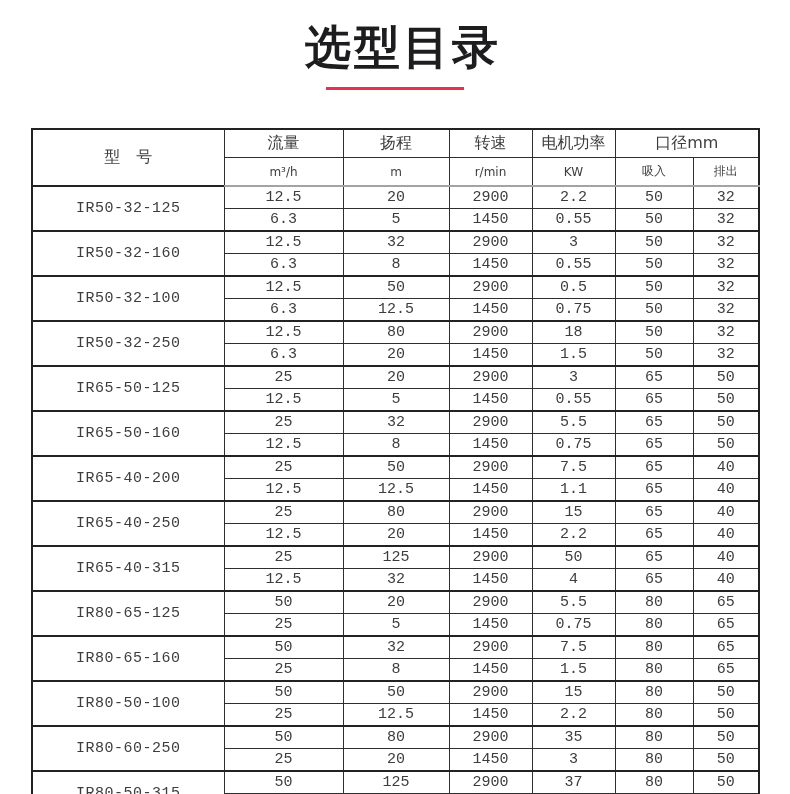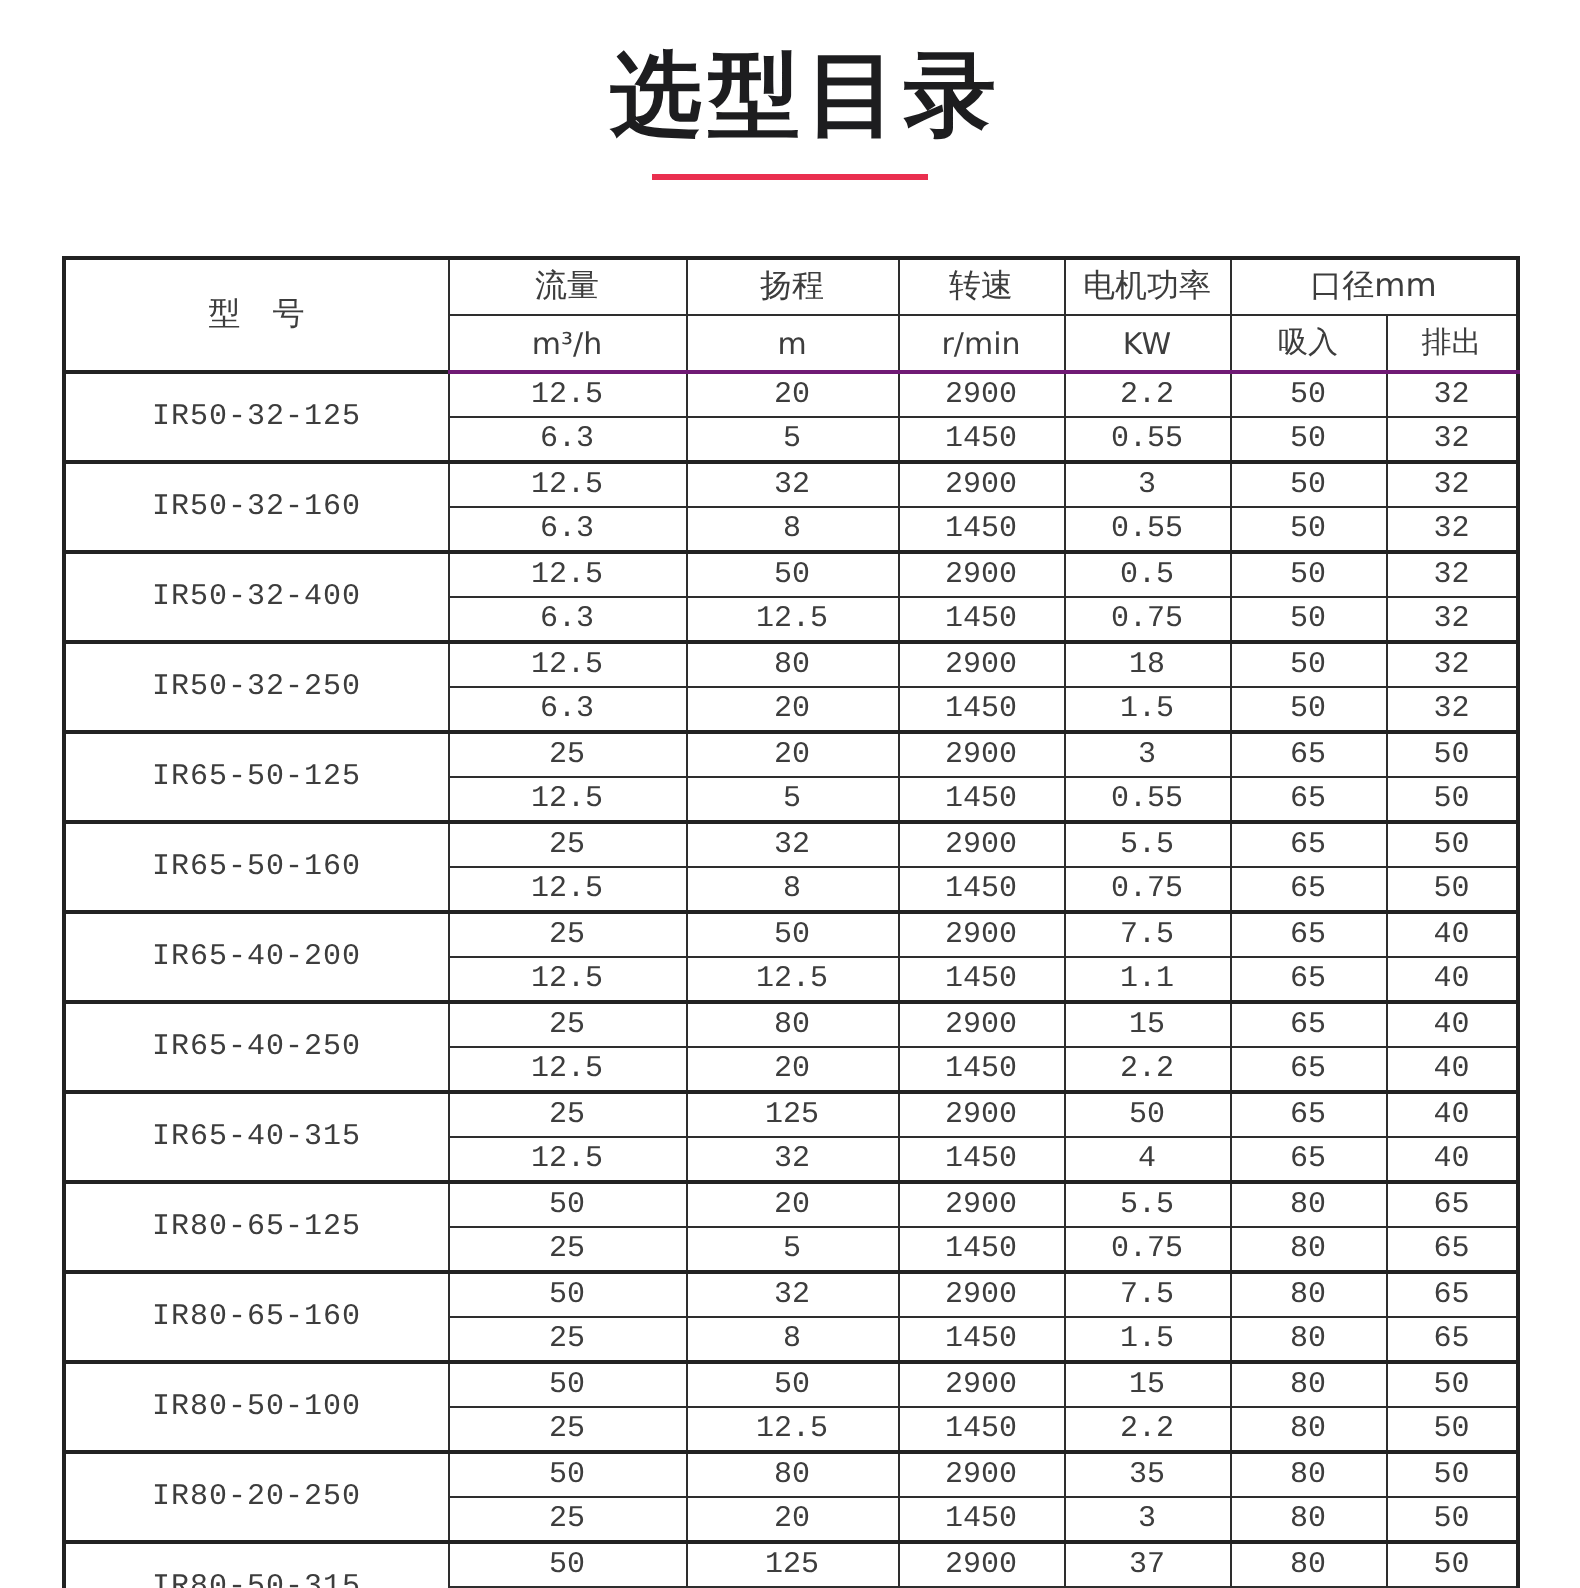--- a/index.html
+++ b/index.html
@@ -46,22 +46,22 @@
     font-weight: normal;
     white-space: nowrap;
     overflow: hidden;
   }
   thead th {
     height: 27px;
     font-size: 16px;
     font-family: "DejaVu Sans", "Liberation Sans", sans-serif;
   }
   thead tr.units th {
-    font-size: 15px;
-    border-bottom: 2px solid #701a75;
+    font-size: 12px;
+    border-bottom: 2px solid #a3a3a3;
   }
   tbody td {
     height: 21px;
     font-size: 15px;
   }
   tbody tr.group-start td {
     border-top: 2px solid #222222;
   }
   tbody td.model {
     font-size: 15px;
@@ -133,21 +133,21 @@
         </tr>
         <tr>
           <td>6.3</td>
           <td>8</td>
           <td>1450</td>
           <td>0.55</td>
           <td>50</td>
           <td>32</td>
         </tr>
         <tr class="group-start">
-          <td rowspan="2" class="model">IR50-32-400</td>
+          <td rowspan="2" class="model">IR50-32-100</td>
           <td>12.5</td>
           <td>50</td>
           <td>2900</td>
           <td>0.5</td>
           <td>50</td>
           <td>32</td>
         </tr>
         <tr>
           <td>6.3</td>
           <td>12.5</td>
@@ -303,21 +303,21 @@
         </tr>
         <tr>
           <td>25</td>
           <td>12.5</td>
           <td>1450</td>
           <td>2.2</td>
           <td>80</td>
           <td>50</td>
         </tr>
         <tr class="group-start">
-          <td rowspan="2" class="model">IR80-20-250</td>
+          <td rowspan="2" class="model">IR80-60-250</td>
           <td>50</td>
           <td>80</td>
           <td>2900</td>
           <td>35</td>
           <td>80</td>
           <td>50</td>
         </tr>
         <tr>
           <td>25</td>
           <td>20</td>

